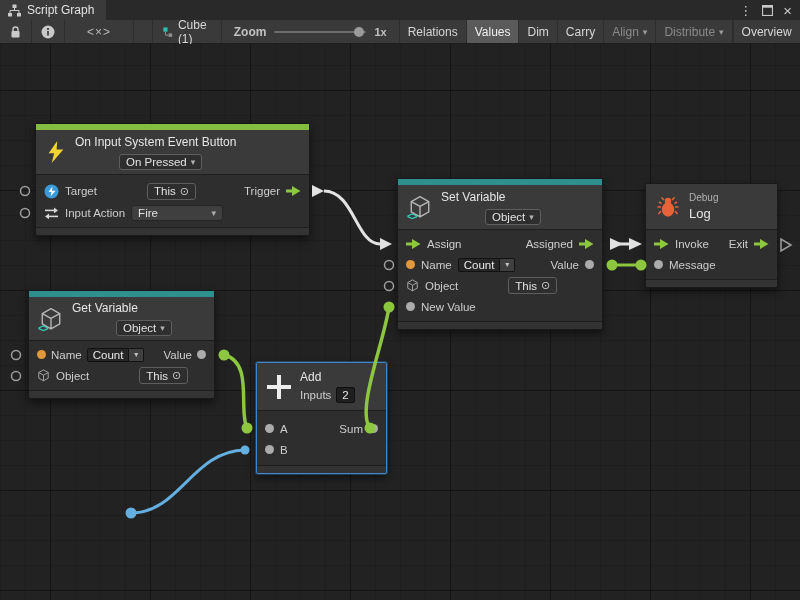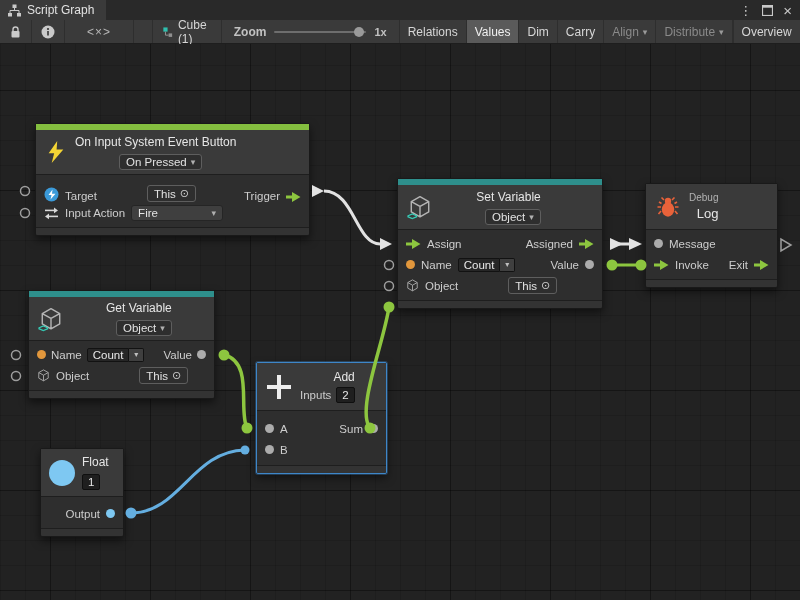--- a/index.html
+++ b/index.html
@@ -40,21 +40,21 @@
   .wires { position:absolute; left:0; top:0; z-index:3; pointer-events:none; }
 
   
   .node { position:absolute; z-index:2; background:#2E2E2E; border:1px solid #191919; border-radius:2px; box-shadow:0 4px 9px rgba(0,0,0,.5); }
   .node.selected { border:1px solid #3E86C8; box-shadow:0 0 0 1px rgba(62,134,200,.35), 0 4px 9px rgba(0,0,0,.5); }
   .accent { height:6px; }
   .accent.green { background:#84BE3F; }
   .accent.teal { background:#2E8F8C; }
   .nhead { background:#3A3A3A; display:flex; align-items:center; gap:9px; padding:0 10px; border-bottom:1px solid #1E1E1E; }
   .ntitlecol { display:flex; flex-direction:column; gap:3px; justify-content:center; }
-  .ntitle { font-size:12px; color:#E6E6E6; white-space:nowrap;text-align:right; }
+  .ntitle { font-size:12px; color:#E6E6E6; white-space:nowrap; }
   .nsub { font-size:10px; color:#B2B2B2; }
   .nbody { }
   .nrow { display:flex; align-items:center; gap:6px; padding:0 8px; font-size:11.5px; color:#CDCDCD; white-space:nowrap; }
   .grow { flex:1; }
   .nfoot { height:8px; background:#333333; border-top:1px solid #1E1E1E; border-radius:0 0 2px 2px; }
 
   .chip { display:inline-flex; align-items:center; gap:4px; background:#2E2E2E; border:1px solid #5E5E5E; border-radius:3px; padding:1px 6px; font-size:11.5px; color:#E2E2E2; cursor:default;margin-left:44px; }
   .chip .caret { font-size:9px; color:#B0B0B0; }
   .chip .tgt { font-size:11px; color:#CFCFCF; }
   .select { display:inline-flex; align-items:center; justify-content:space-between; background:#3F3F3F; border:1px solid #252525; border-radius:3px; padding:1px 6px; font-size:11.5px; color:#E2E2E2; min-width:92px; cursor:default;text-align:center; }
@@ -222,21 +222,21 @@
           </svg>
         <div class="ntitlecol">
           <div class="ntitle">On Input System Event Button</div>
           <div><span class="chip">
                 <span>On Pressed</span>
                 <span class="caret">▾</span>
               </span></div>
         </div>
       </div>
       <div class="nbody" style="padding:5px 0 3px;">
-        <div class="nrow" style="height:22px;align-items:flex-end;">
+        <div class="nrow" style="height:22px;">
           <svg width="15" height="15" viewBox="0 0 15 15">
               <circle cx="7.5" cy="7.5" r="7" fill="#3B9AD9"></circle>
               <polygon points="8.5,2.5 4.5,8 7.5,8 6.5,12.5 11.5,6.8 8,6.8" fill="#FFF"></polygon>
             </svg>
           <span>Target</span>
           <span class="chip">
               <span>This</span>
               <span class="tgt">⊙</span>
             </span>
           <span class="grow"></span>
@@ -312,20 +312,24 @@
         </div>
         <div class="nrow" style="height:21px;">
           <svg width="13" height="13" viewBox="0 0 22 22">
               <path d="M11 1.5 L19 6 V15.5 L11 20 L3 15.5 V6 Z M3 6 L11 10.5 L19 6 M11 10.5 V20" stroke="#A8A8A8" stroke-width="1.6" fill="none" stroke-linejoin="round"></path>
             </svg>
           <span>Object</span>
           <span class="chip">
               <span>This</span>
               <span class="tgt">⊙</span>
             </span>
+        </div>
+        <div class="nrow" style="height:21px;">
+          <span class="dot gray"></span>
+          <span>New Value</span>
         </div>
       </div>
       <div class="nfoot"></div>
     </div>
 
     <div class="node" style="left:645px;top:139px;width:133px;">
       <div class="nhead" style="height:46px;">
         <svg width="24" height="24" viewBox="0 0 24 24">
           <g stroke="#E8623A" stroke-width="1.6" fill="none">
             <path d="M8 5 L5.5 2.5 M16 5 L18.5 2.5"></path>
@@ -334,37 +338,37 @@
           <circle cx="12" cy="6" r="3.2" fill="#E8623A"></circle>
           <ellipse cx="12" cy="14.5" rx="6.2" ry="7.2" fill="#E8623A"></ellipse>
         </svg>
         <div class="ntitlecol">
           <div class="nsub">Debug</div>
           <div class="ntitle" style="font-size:13px;">Log</div>
         </div>
       </div>
       <div class="nbody" style="padding:3px 0 4px;">
         <div class="nrow" style="height:21px;">
-          <span class="dot gray"></span>
-          <span>Message</span>
-        </div>
-        <div class="nrow" style="height:21px;">
           <span class="flowarrow">
               <svg width="15" height="10" viewBox="0 0 15 10">
                 <path d="M0 3.5 h6 V0 l8.5 5 -8.5 5 V6.5 H0 z" fill="#8DC63F"></path>
               </svg>
             </span>
           <span>Invoke</span>
           <span class="grow"></span>
           <span>Exit</span>
           <span class="flowarrow">
               <svg width="15" height="10" viewBox="0 0 15 10">
                 <path d="M0 3.5 h6 V0 l8.5 5 -8.5 5 V6.5 H0 z" fill="#8DC63F"></path>
               </svg>
             </span>
+        </div>
+        <div class="nrow" style="height:21px;">
+          <span class="dot gray"></span>
+          <span>Message</span>
         </div>
       </div>
       <div class="nfoot"></div>
     </div>
 
     <div class="node" style="left:28px;top:246px;width:187px;">
       <div class="accent teal"></div>
       <div class="nhead" style="height:44px;">
         <div class="cubewrap">
           <svg width="24" height="24" viewBox="0 0 22 22">
@@ -426,32 +430,15 @@
           <span class="dot gray"></span>
         </div>
         <div class="nrow" style="height:21px;">
           <span class="dot gray"></span>
           <span>B</span>
         </div>
       </div>
       <div class="nfoot"></div>
     </div>
 
-    <div class="node" style="left:40px;top:404px;width:84px;">
-      <div class="nhead" style="height:48px;padding:0 8px;gap:7px;">
-        <div class="floatcircle"></div>
-        <div class="ntitlecol">
-          <div class="ntitle">Float</div>
-          <div><span class="valbox">1</span></div>
-        </div>
-      </div>
-      <div class="nbody" style="padding:6px 0 4px;">
-        <div class="nrow" style="height:21px;">
-          <span class="grow"></span>
-          <span>Output</span>
-          <span class="dot blue"></span>
-        </div>
-      </div>
-      <div class="nfoot"></div>
-    </div>
 
   </div>
 </div>
 
 </body></html>

